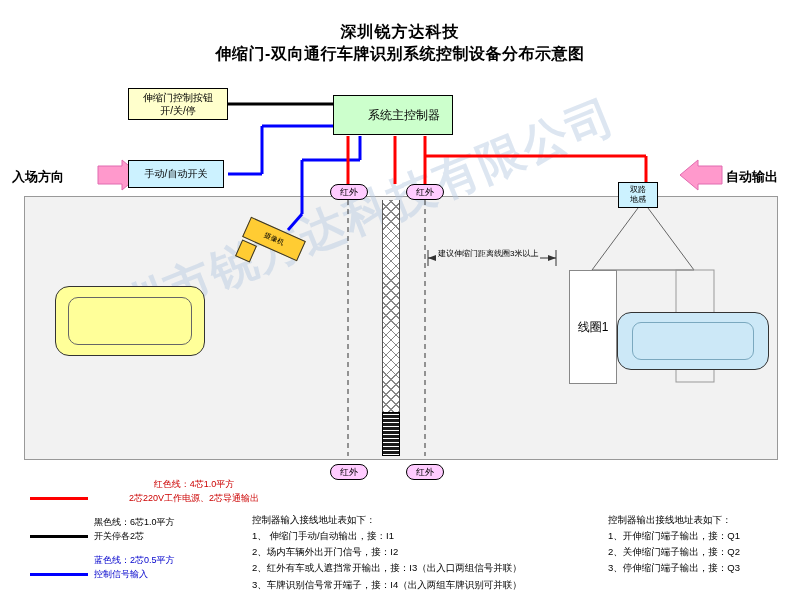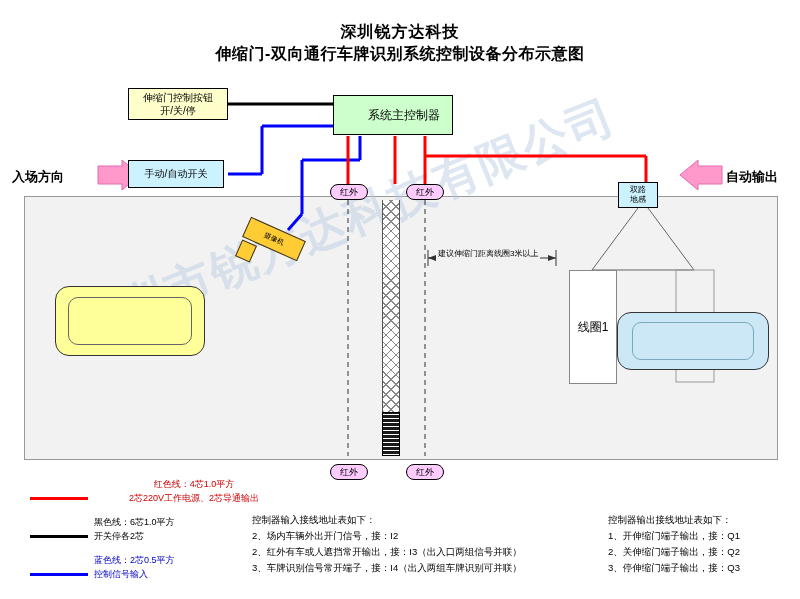--- a/index.html
+++ b/index.html
@@ -336,20 +336,21 @@
       <div class="abs legend-line legend-blue" style="left:0; top:17px; width:58px;"></div>
       <div class="abs legend-text blue-t" style="left:64px; top:-2px; width:200px;">
         <div>蓝色线：2芯0.5平方</div>
         <div>控制信号输入</div>
       </div>
     </div>
   </div>
 
   <div class="abs notes" style="left:252px; top:512px; width:350px;">
     <div>控制器输入接线地址表如下：</div>
+    <div>1、 伸缩门手动/自动输出，接：I1</div>
     <div>2、场内车辆外出开门信号，接：I2</div>
     <div>2、红外有车或人遮挡常开输出，接：I3（出入口两组信号并联）</div>
     <div>3、车牌识别信号常开端子，接：I4（出入两组车牌识别可并联）</div>
   </div>
 
   <div class="abs notes" style="left:608px; top:512px; width:190px;">
     <div>控制器输出接线地址表如下：</div>
     <div>1、开伸缩门端子输出，接：Q1</div>
     <div>2、关伸缩门端子输出，接：Q2</div>
     <div>3、停伸缩门端子输出，接：Q3</div>

